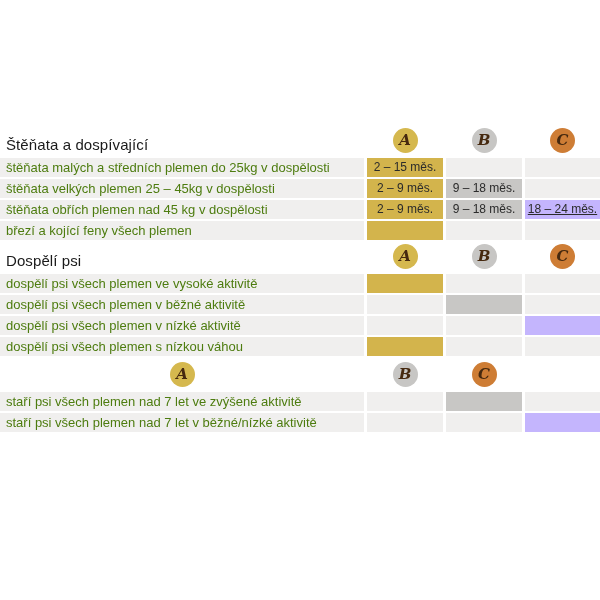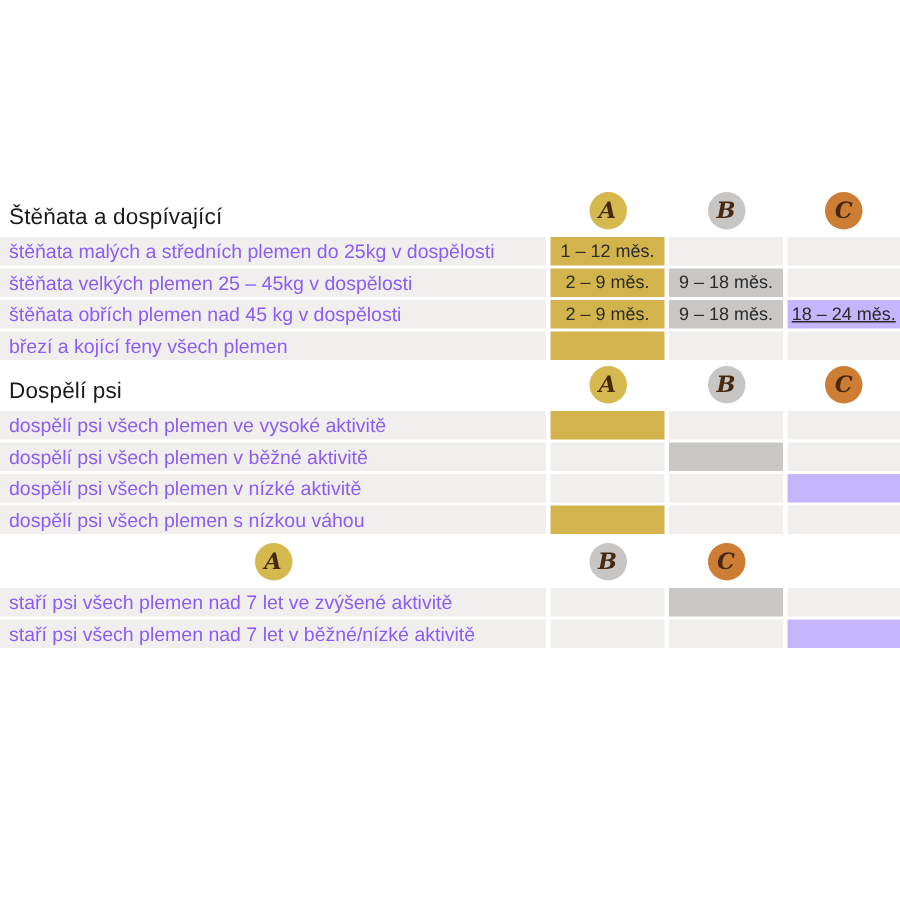--- a/index.html
+++ b/index.html
@@ -35,21 +35,21 @@
   .badge-c { background: #ce7d35; }
   .badge-letter {
     font-family: "DejaVu Serif", serif;
     font-style: italic; font-weight: bold;
     font-size: 15px; color: #46290f; line-height: 1;
   }
   .row { height: 19px; margin-bottom: 2px; }
   .cell { height: 19px; }
   .label-cell {
     background: #f0efee;
-    font-size: 13px; color: #8b5cf6;
+    font-size: 13px; color: #4d7c0f;
     line-height: 19px; padding-left: 6px;
     white-space: nowrap; overflow: hidden;
   }
   .data-cell {
     text-align: center; font-size: 12px; color: #2b2b2b;
     line-height: 19px; white-space: nowrap; overflow: hidden;
   }
   .cell-empty { background: #f0efee; }
   .fill-a { background: #d3b44c; }
   .fill-b { background: #c8c7c5; }
@@ -68,21 +68,21 @@
         </div>
       <div class="badge badge-b">
           <span class="badge-letter">B</span>
         </div>
       <div class="badge badge-c">
           <span class="badge-letter">C</span>
         </div>
     </div>
     <div class="grid-row row">
       <div class="cell label-cell">štěňata malých a středních plemen do 25kg v dospělosti</div>
-      <div class="cell data-cell fill-a"><span>1 – 12 měs.</span></div>
+      <div class="cell data-cell fill-a"><span>2 – 15 měs.</span></div>
       <div class="cell data-cell cell-empty"><span></span></div>
       <div class="cell data-cell cell-empty"><span></span></div>
     </div>
     <div class="grid-row row">
       <div class="cell label-cell">štěňata velkých plemen 25 – 45kg v dospělosti</div>
       <div class="cell data-cell fill-a"><span>2 – 9 měs.</span></div>
       <div class="cell data-cell fill-b"><span>9 – 18 měs.</span></div>
       <div class="cell data-cell cell-empty"><span></span></div>
     </div>
     <div class="grid-row row">

